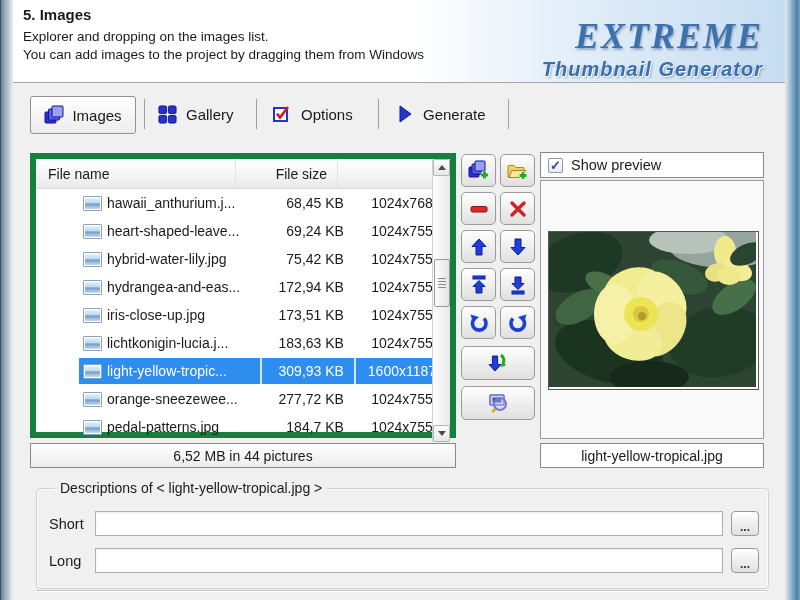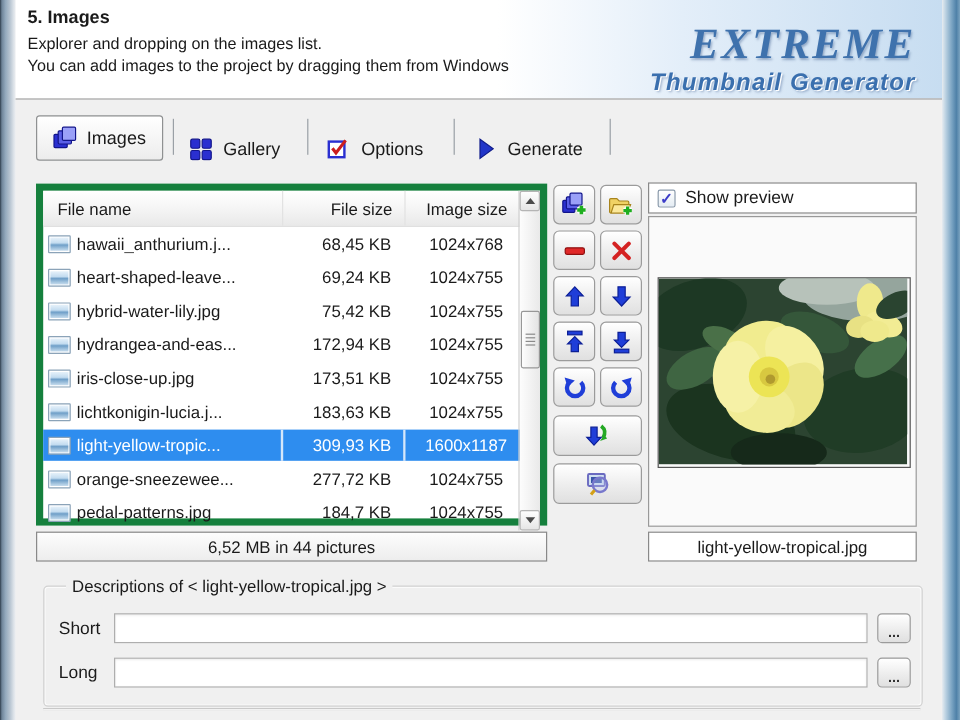--- a/index.html
+++ b/index.html
@@ -17,29 +17,29 @@
   .hdr-title{position:absolute;left:10px;top:6px;font-size:15px;font-weight:bold;}
   .hdr-desc{position:absolute;left:10px;top:28px;font-size:13.5px;line-height:18px;}
   .logo{position:absolute;right:22px;top:17px;text-align:right;}
   .logo-1{font-family:"Liberation Serif",serif;font-style:italic;font-weight:bold;font-size:36px;
     color:#3f72ad;letter-spacing:2px;text-shadow:1px 2px 2px rgba(60,90,140,.45);line-height:38px;}
   .logo-2{font-style:italic;font-weight:bold;font-size:20px;color:#3a6fae;letter-spacing:1px;
     text-shadow:1px 1px 0 #ffffff,2px 2px 2px rgba(60,90,140,.4);line-height:24px;margin-top:2px;}
   
   .tab-sel{position:absolute;left:30px;top:96px;width:104px;height:36px;border:1px solid #8f9192;border-radius:3px;
     background:linear-gradient(#ffffff,#f4f4f4 60%,#ececec);display:flex;align-items:center;justify-content:center;gap:8px;}
-  .tab-plain{position:absolute;top:108px;height:32px;display:flex;align-items:center;gap:9px;cursor:default;}
+  .tab-plain{position:absolute;top:98px;height:32px;display:flex;align-items:center;gap:9px;cursor:default;}
   .tab-label{font-size:15px;}
   .tab-sep{position:absolute;top:99px;width:1px;height:30px;background:#9aa0a6;}
   
   .list{position:absolute;left:30px;top:153px;width:426px;height:285px;background:#fff;border:6px solid #15803d;box-sizing:border-box;}
   .list-hdr{display:flex;height:29px;background:linear-gradient(#ffffff,#f4f4f4 55%,#e9e9e9);
     border-bottom:1px solid #d9d9d9;align-items:center;font-size:14px;}
   .hc{box-sizing:border-box;height:29px;display:flex;align-items:center;border-right:1px solid #e2e2e2;}
-  .row{display:flex;height:28px;align-items:center;font-size:14px;}
+  .row{display:flex;height:28px;align-items:center;font-size:14px;padding-left:43px;}
   .cell{box-sizing:border-box;height:26px;display:flex;align-items:center;border-right:2px solid transparent;}
   .c-name{width:200px;padding-left:4px;gap:5px;}
   .c-size{width:102px;justify-content:flex-end;padding-right:10px;}
   .c-dim{width:103px;justify-content:center;}
   .hc.c-name{padding-left:12px;}
   .ellip{white-space:nowrap;overflow:hidden;}
   .row.selected .cell{background:#2e8def;color:#fff;border-right-color:#d5e7fa;}
   .file-ico{width:17px;height:13px;flex:none;border:1px solid #8ba3b8;border-radius:1px;
     background:linear-gradient(to bottom,#eef6fc 0%,#c3dcf0 42%,#6f9fc8 55%,#a6c6e0 78%,#d8e8f4 100%);
     box-shadow:inset 0 0 0 1px #fff;}
@@ -143,21 +143,20 @@
       </svg>
     </span>
     <span class="tab-label">Generate</span>
   </div>
   <div class="tab-sep" style="left:508px;"></div>
 
   <div class="list">
     <div class="list-hdr">
       <div class="hc c-name">File name</div>
       <div class="hc c-size">File size</div>
-      <div class="hc c-dim">Image size</div>
     </div>
 
     <div class="row">
       <div class="cell c-name">
           <span class="file-ico"></span>
           <span class="ellip">hawaii_anthurium.j...</span>
         </div>
       <div class="cell c-size">68,45 KB</div>
       <div class="cell c-dim">1024x768</div>
     </div>

